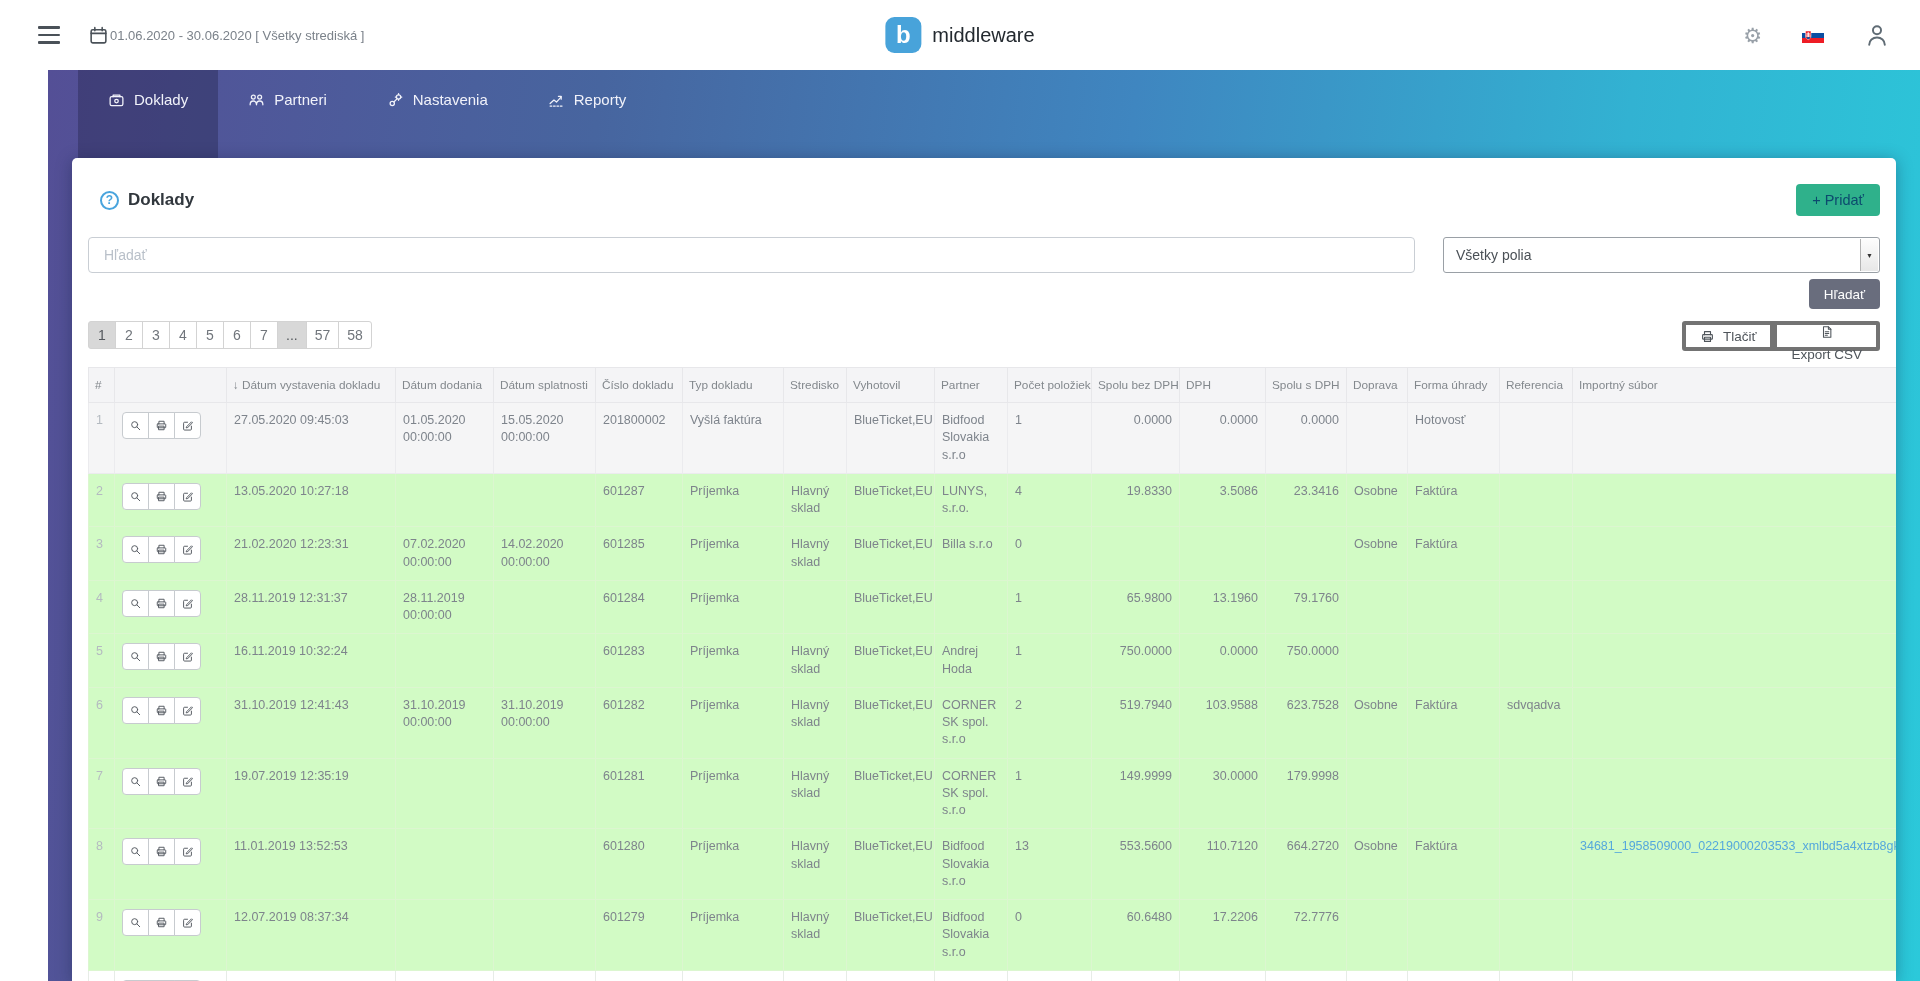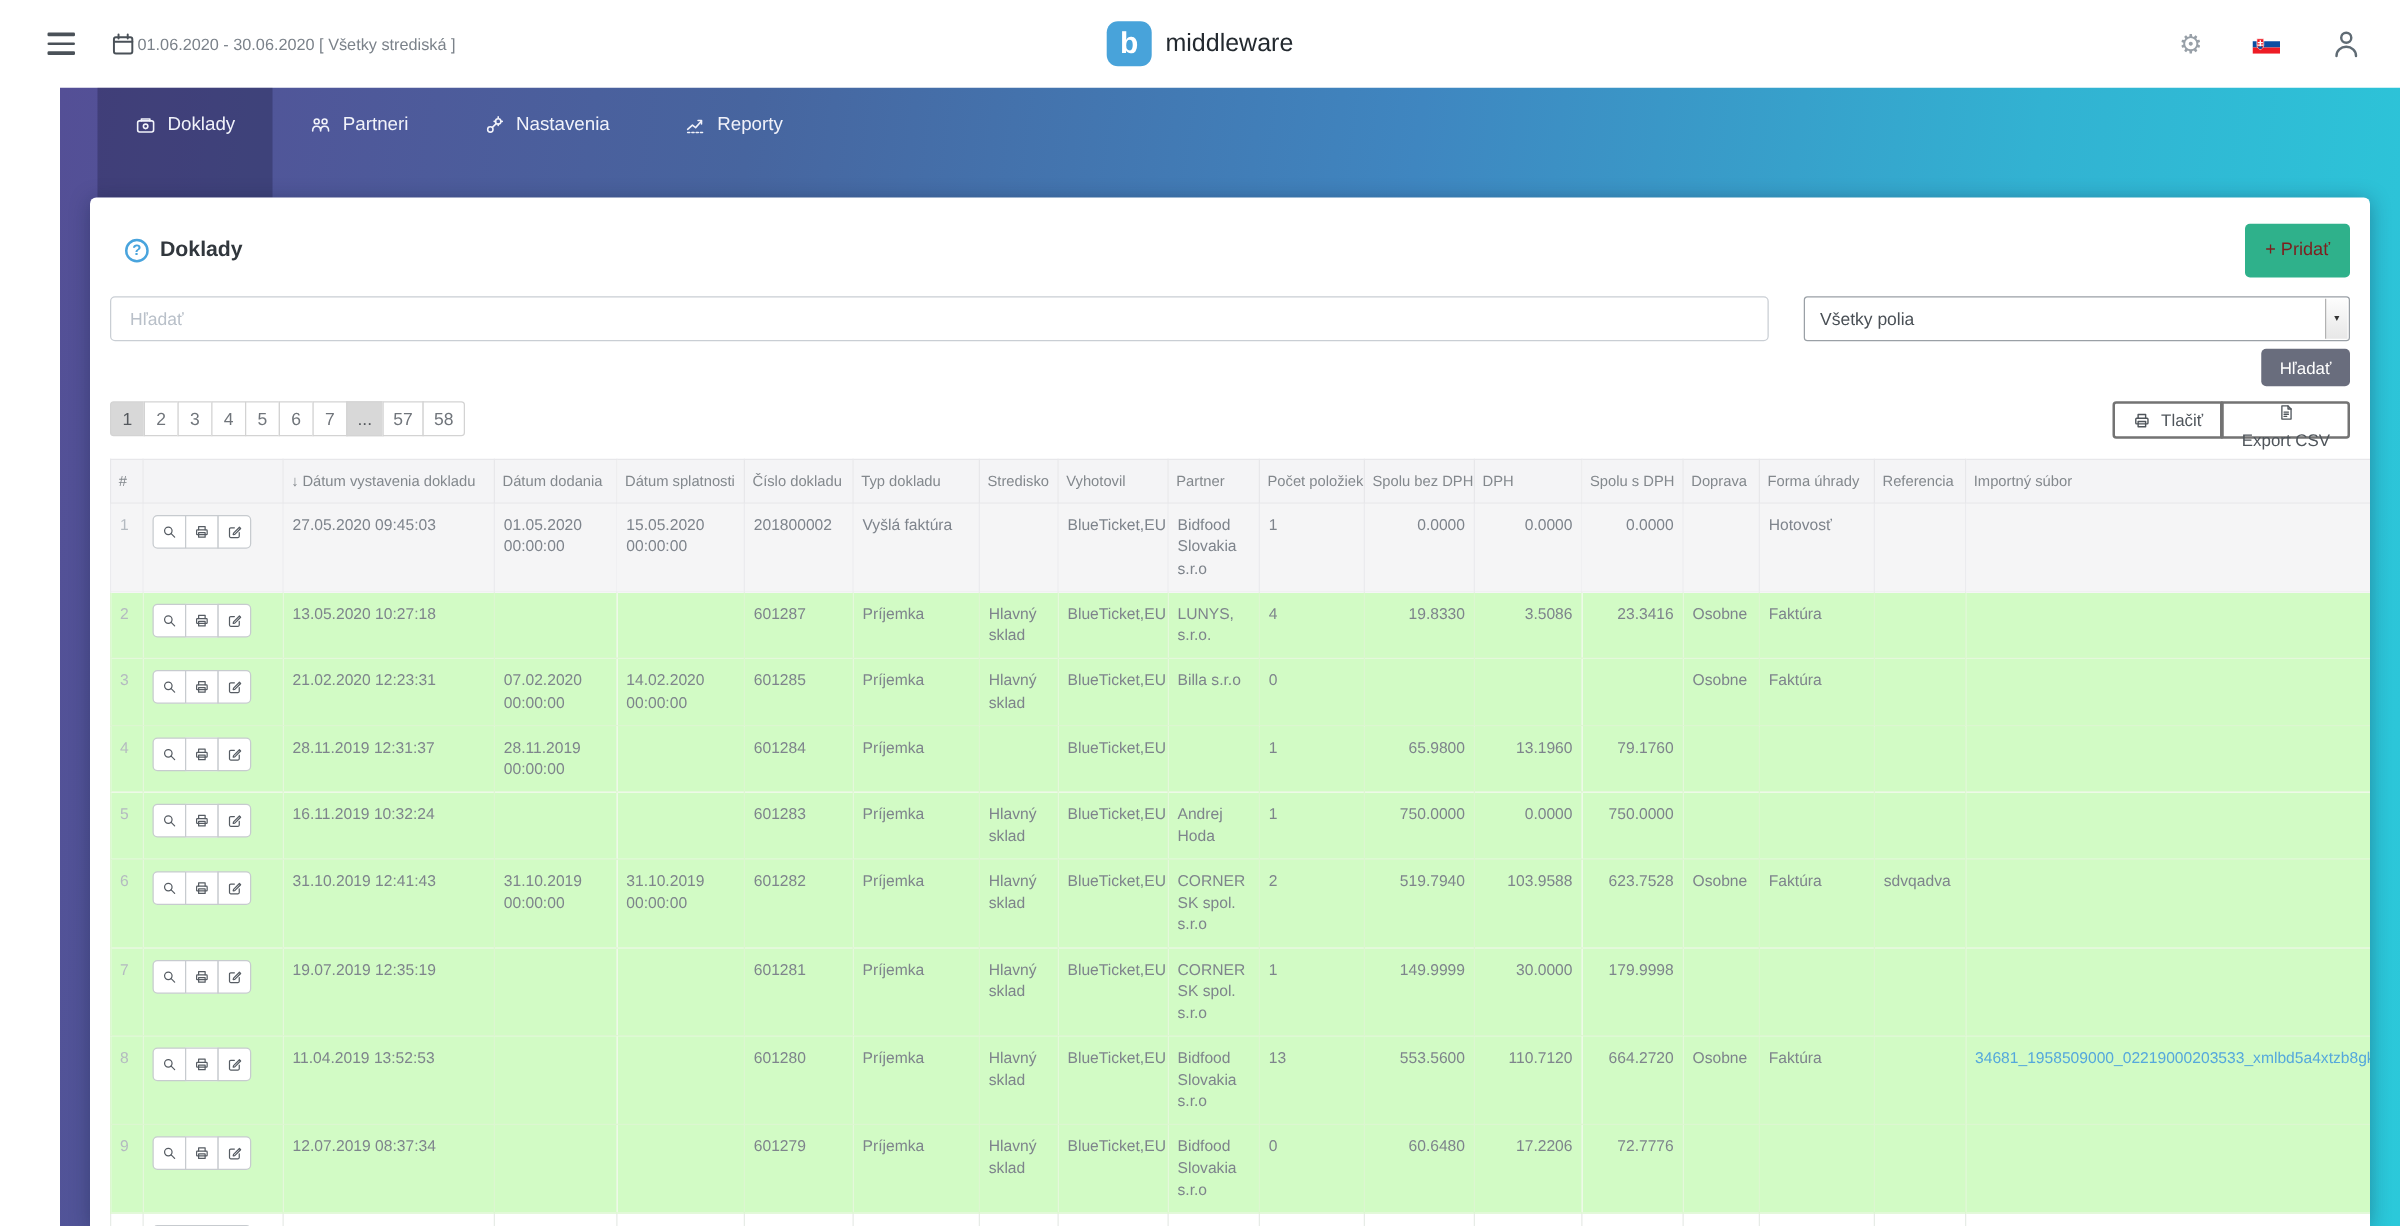--- a/index.html
+++ b/index.html
@@ -32,22 +32,22 @@
   .tab .icn { margin-top:1px; }
 
   
   .card { position:absolute; left:24px; right:24px; top:88px; bottom:0; background:#fff;
     border-radius:5px 5px 0 0; box-shadow:0 2px 16px rgba(15,25,55,.35); padding:0 16px; overflow:hidden; }
   .card-head { display:flex; justify-content:space-between; align-items:center; margin-top:24px; padding-left:12px; height:36px; }
   .title-group { display:flex; align-items:center; gap:9px; }
   .help-badge { width:19px; height:19px; border:2px solid #49a4dd; border-radius:50%; color:#49a4dd;
     font-size:12px; font-weight:bold; display:flex; align-items:center; justify-content:center; }
   .page-title { font-size:17px; font-weight:bold; color:#31373d; }
-  .btn-add { height:43px; padding:0 16px; background:#2fb18b; border:none; border-radius:4px;
-    color:#7f1d1d; font-size:14.5px; cursor:pointer; font-family:inherit; }
+  .btn-add { height:32px; padding:0 16px; background:#2fb18b; border:none; border-radius:4px;
+    color:#0c4a6e; font-size:14.5px; cursor:pointer; font-family:inherit; }
 
   .search-row { display:flex; margin-top:19px; gap:28px; }
   .search-input { flex:1; height:36px; border:1px solid #c9ced4; border-radius:4px; padding:0 15px;
     font-size:14px; color:#555; font-family:inherit; outline:none; }
   .search-input::placeholder { color:#b9c0c9; }
   .field-select { width:437px; height:36px; border:1px solid #9aa0a6; border-radius:3px; background:#fff;
     position:relative; display:flex; align-items:center; padding:0 12px; font-size:14px; color:#4a5056; cursor:pointer; }
   .select-arrow { position:absolute; right:1px; top:1px; bottom:1px; width:18px; border-left:1px solid #b2b2b2;
     background:linear-gradient(#fdfdfd,#e7e7e7); display:flex; align-items:center; justify-content:center;
     font-size:7px; color:#333; }
@@ -57,21 +57,21 @@
 
   .toolbar-row { display:flex; justify-content:space-between; align-items:flex-start; margin-top:12px; }
   .pager { display:flex; }
   .page-btn { min-width:28px; height:28px; padding:0 8px; border:1px solid #d3d3d3; background:#fff;
     color:#70757b; font-size:14px; display:flex; align-items:center; justify-content:center;
     margin-left:-1px; cursor:pointer; }
   .page-btn:first-child { border-radius:3px 0 0 3px; margin-left:0; }
   .page-btn:last-child { border-radius:0 3px 3px 0; }
   .page-btn.active, .page-btn.dots { background:#d8d8d8; color:#54585d; }
   .print-group { display:flex; }
-  .btn-flat { height:30px; border:2px solid #737373; background:#fff; color:#4f555b; font-size:13.5px;
+  .btn-flat { height:30px; border:4px solid #737373; background:#fff; color:#4f555b; font-size:13.5px;
     display:flex; align-items:center; gap:8px; padding:0 14px; margin-left:-1px; cursor:pointer; font-family:inherit; }
   .btn-flat:first-child { border-radius:3px 0 0 3px; }
   .btn-flat:last-child { border-radius:0 3px 3px 0;flex-direction:column; }
 
   
   table { width:100%; border-collapse:collapse; table-layout:fixed; margin-top:16px; }
   th { background:#f4f4f6; color:#83888d; font-weight:normal; text-align:left; padding:10px 6px;
     border:1px solid #e7e7ea; font-size:11.8px; white-space:nowrap; overflow:hidden; cursor:pointer; }
   td { padding:9px 7px; vertical-align:top; border:1px solid #e7ece7; color:#7e848c; font-size:12.5px;
     line-height:1.38; overflow:hidden; }
@@ -638,21 +638,21 @@
                 <button class="abtn">
                   <span class="icn" style="width: 13px; height: 13px;">
                     <svg viewBox="0 0 20 20" fill="none" stroke="currentColor" stroke-width="1.5" stroke-linecap="round" stroke-linejoin="round">
                       <path d="M16 11v4.5a1.5 1.5 0 0 1-1.5 1.5h-9A1.5 1.5 0 0 1 4 15.5v-9A1.5 1.5 0 0 1 5.5 5H10"></path>
                       <path d="M9 11.5l7.2-7.2 1.5 1.5L10.5 13l-2 .5z"></path>
                     </svg>
                   </span>
                 </button>
               </div>
             </td>
-            <td>11.04.2019 13:52:53</td>
+            <td>11.01.2019 13:52:53</td>
             <td></td>
             <td></td>
             <td>601280</td>
             <td>Príjemka</td>
             <td>Hlavný sklad</td>
             <td>BlueTicket,EU</td>
             <td>Bidfood Slovakia s.r.o</td>
             <td>13</td>
             <td class="r">553.5600</td>
             <td class="r">110.7120</td>

